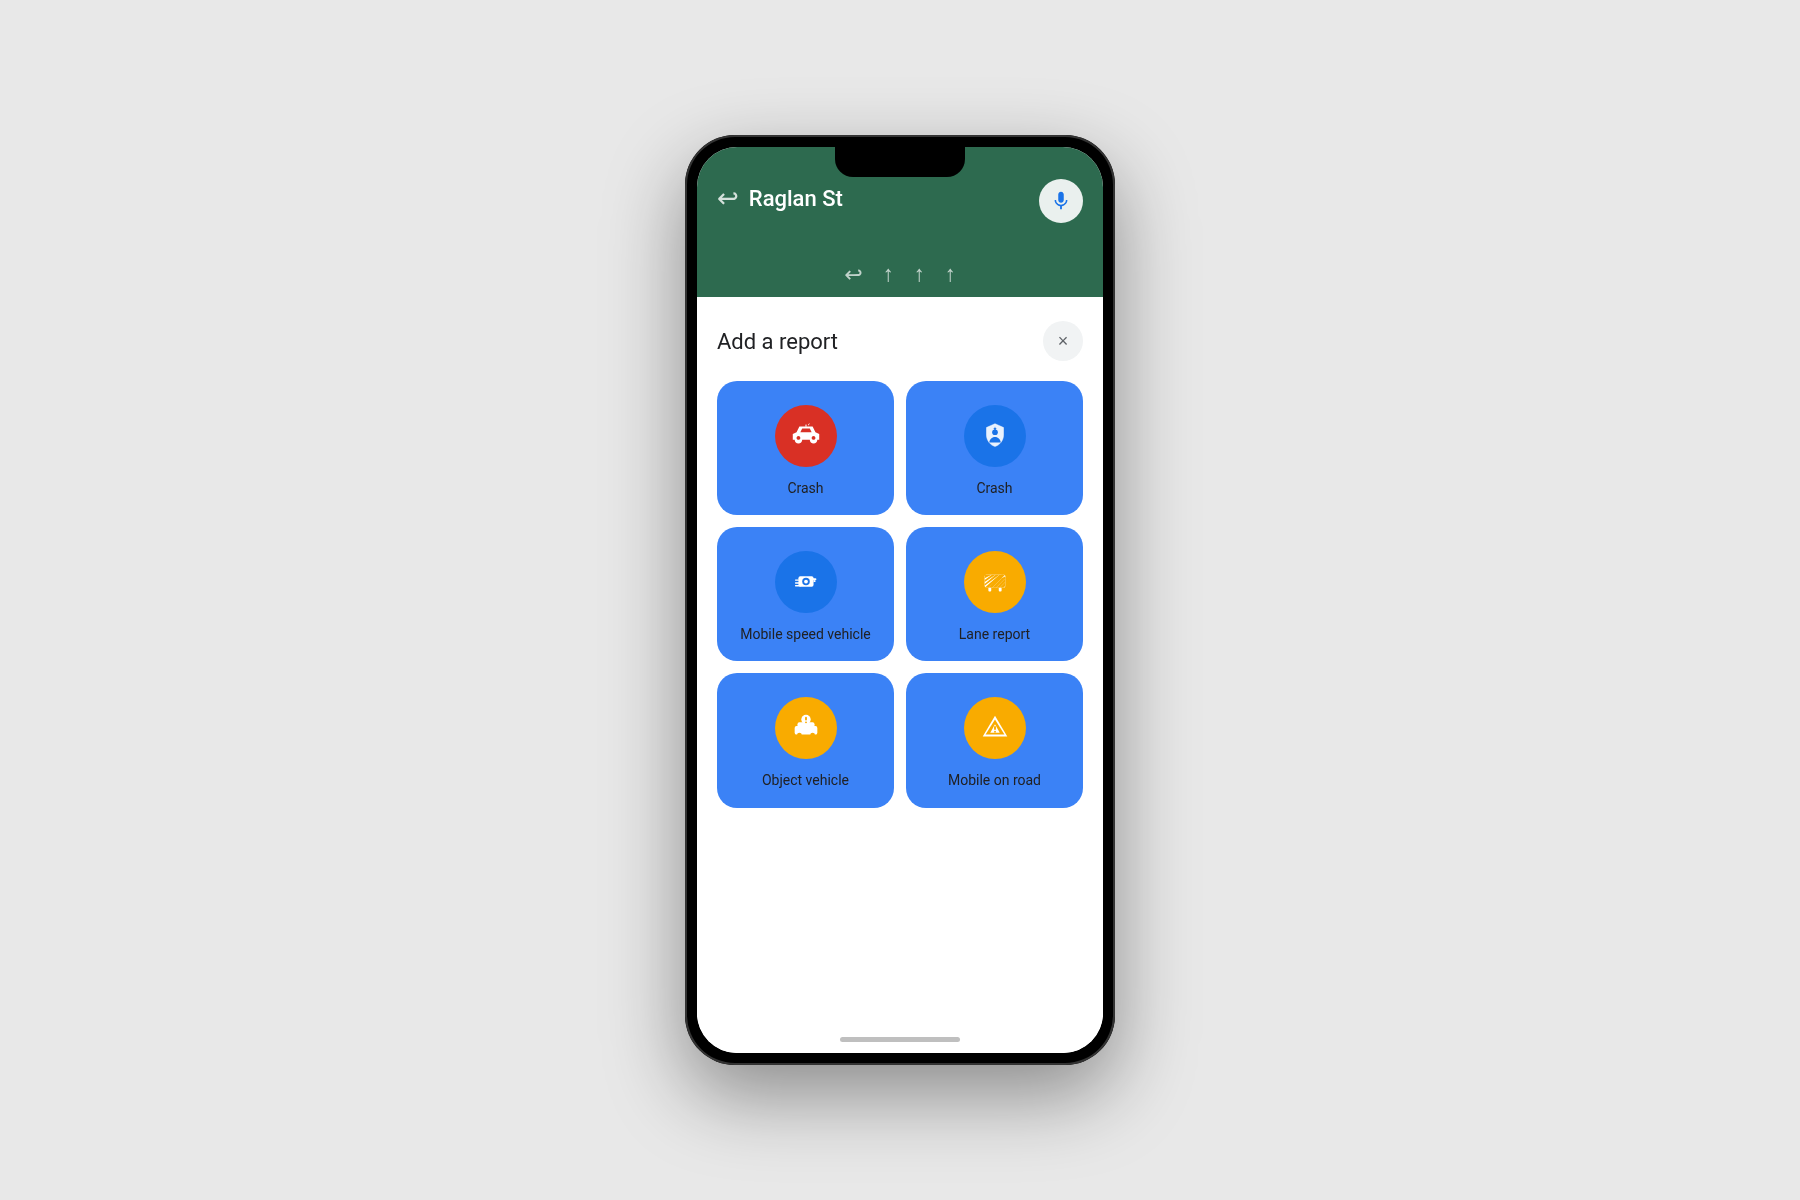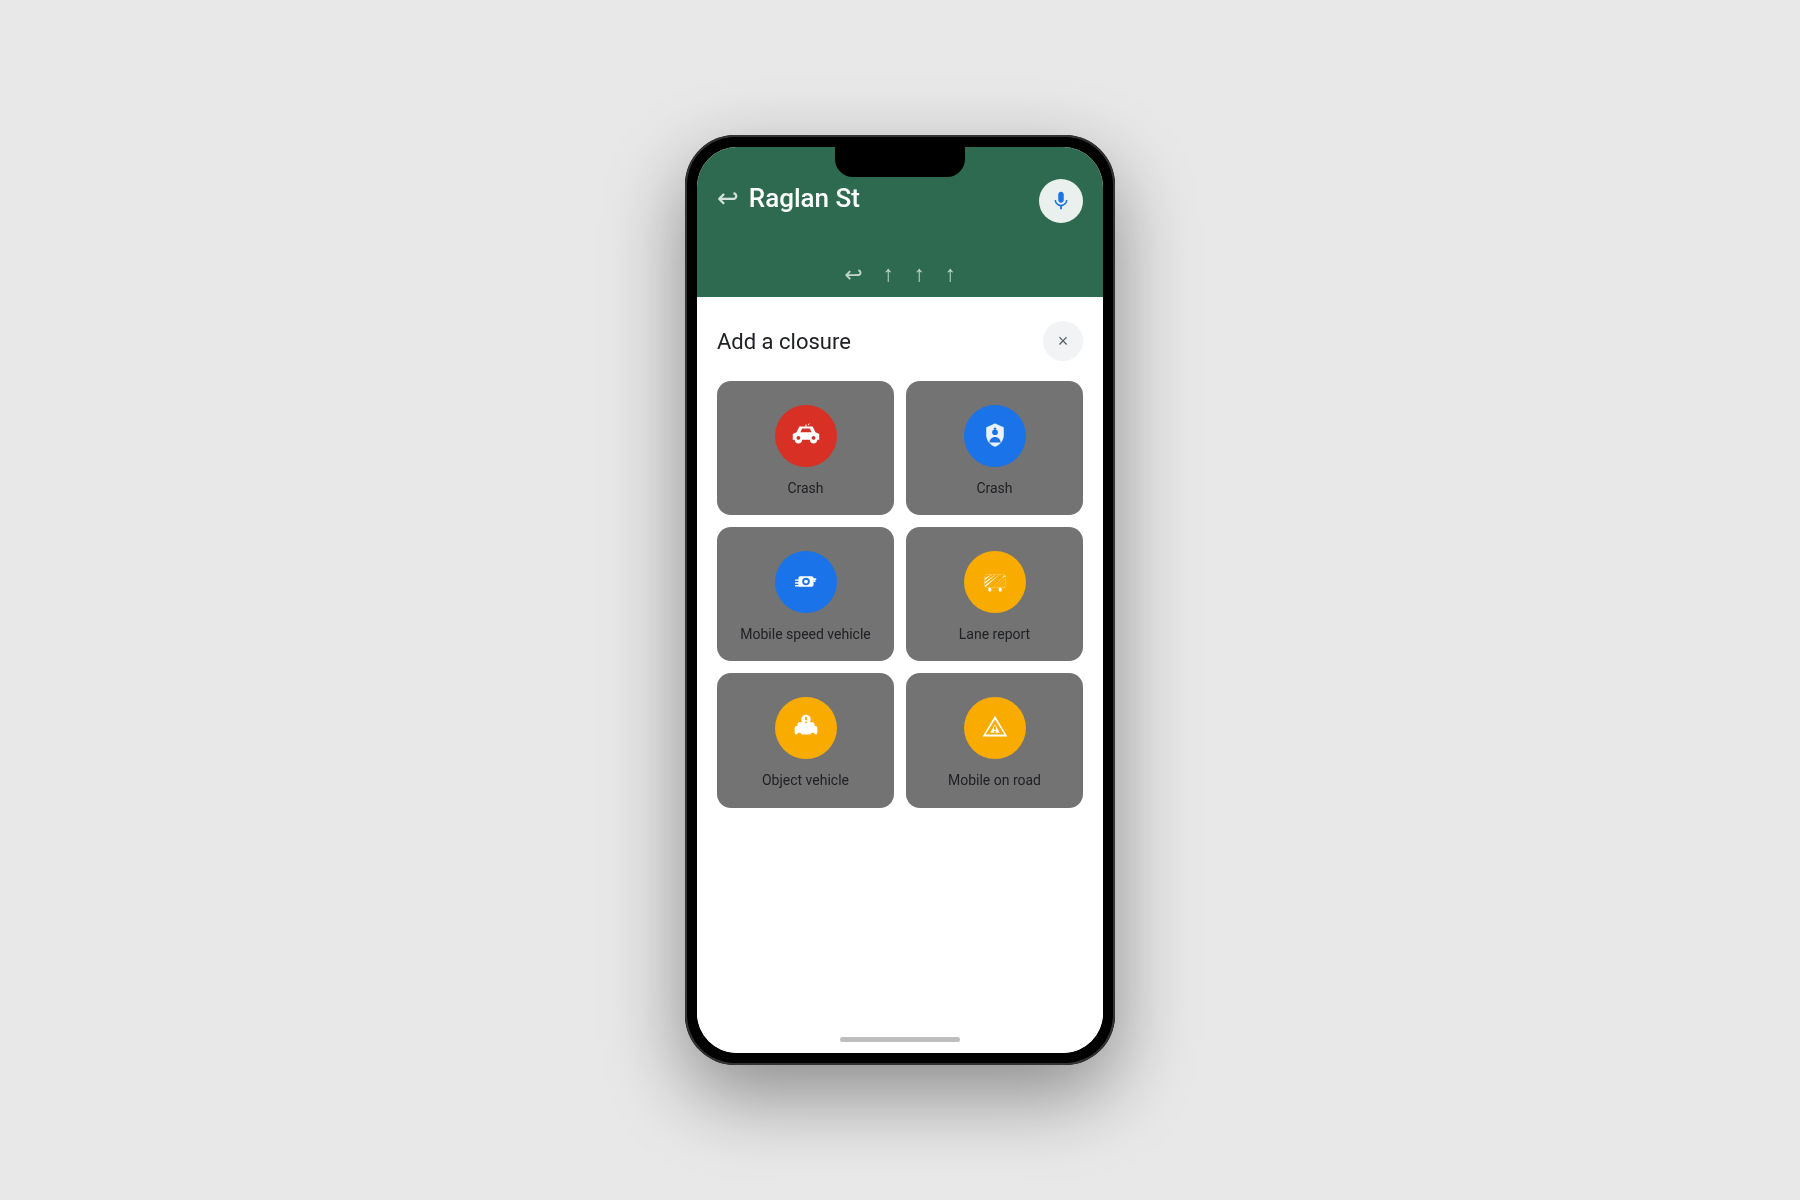--- a/index.html
+++ b/index.html
@@ -44,21 +44,21 @@
       position: relative;
       display: flex;
       align-items: flex-start;
       justify-content: space-between;
       padding: 16px 20px 10px;
       flex-shrink: 0;
     }
 
     .map-street-name {
       color: #fff;
-      font-size: 26px;
+      font-size: 22px;
       font-weight: 500;
       display: flex;
       align-items: center;
       gap: 10px;
     }
 
     .map-back-arrow {
       color: rgba(255,255,255,0.8);
       font-size: 26px;
     }
@@ -127,22 +127,22 @@
       outline: none;
     }
 
     .report-grid {
       display: grid;
       grid-template-columns: 1fr 1fr;
       gap: 12px;
     }
 
     .report-item {
-      background: #737373;
-      border-radius: 14px;
+      background: #3b82f6;
+      border-radius: 20px;
       padding: 24px 16px 18px;
       display: flex;
       flex-direction: column;
       align-items: center;
       gap: 12px;
       cursor: pointer;
     }
 
     .report-icon-circle {
       width: 62px;
@@ -223,21 +223,21 @@
 
     <div class="map-directions-row">
       <span class="dir-icon">↩</span>
       <span class="dir-icon">↑</span>
       <span class="dir-icon">↑</span>
       <span class="dir-icon">↑</span>
     </div>
 
     <div class="bottom-sheet">
       <div class="sheet-header">
-        <span class="sheet-title">Add a closure</span>
+        <span class="sheet-title">Add a report</span>
         <button class="close-btn">×</button>
       </div>
 
       <div class="report-grid">
 
         <div class="report-item">
           <div class="report-icon-circle icon-red">
             <svg viewBox="0 0 36 36">
               <path d="M28 14l-3-6H11L8 14l-4 2v6h2c0 2.2 1.8 4 4 4s4-1.8 4-4h8c0 2.2 1.8 4 4 4s4-1.8 4-4h2v-6l-4-2zm-18 8c-1.1 0-2-.9-2-2s.9-2 2-2 2 .9 2 2-.9 2-2 2zm16 0c-1.1 0-2-.9-2-2s.9-2 2-2 2 .9 2 2-.9 2-2 2zm-14-8l2-4h8l2 4H12z"></path>
 

